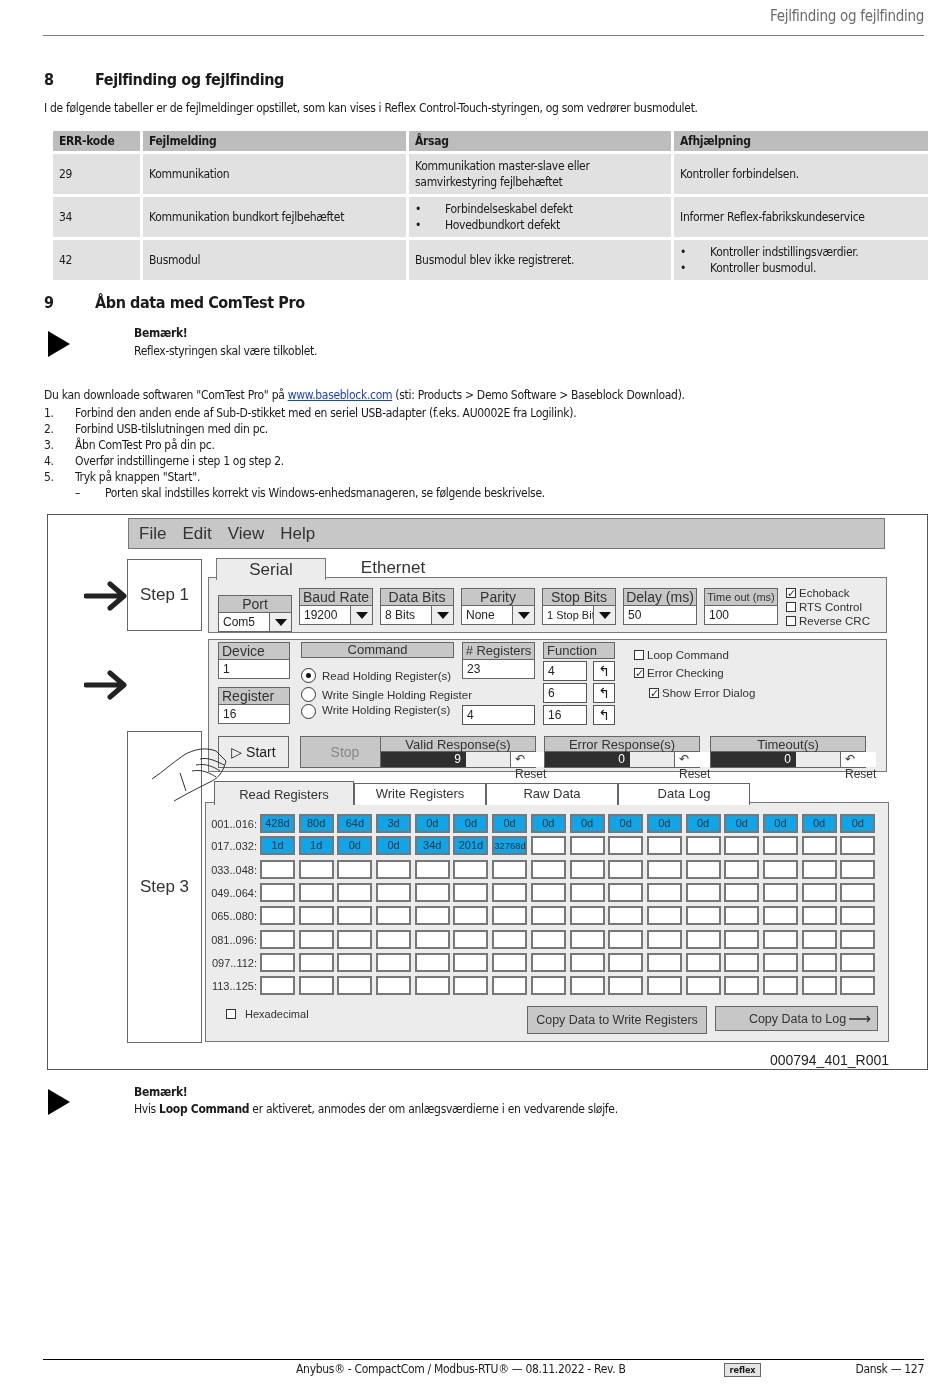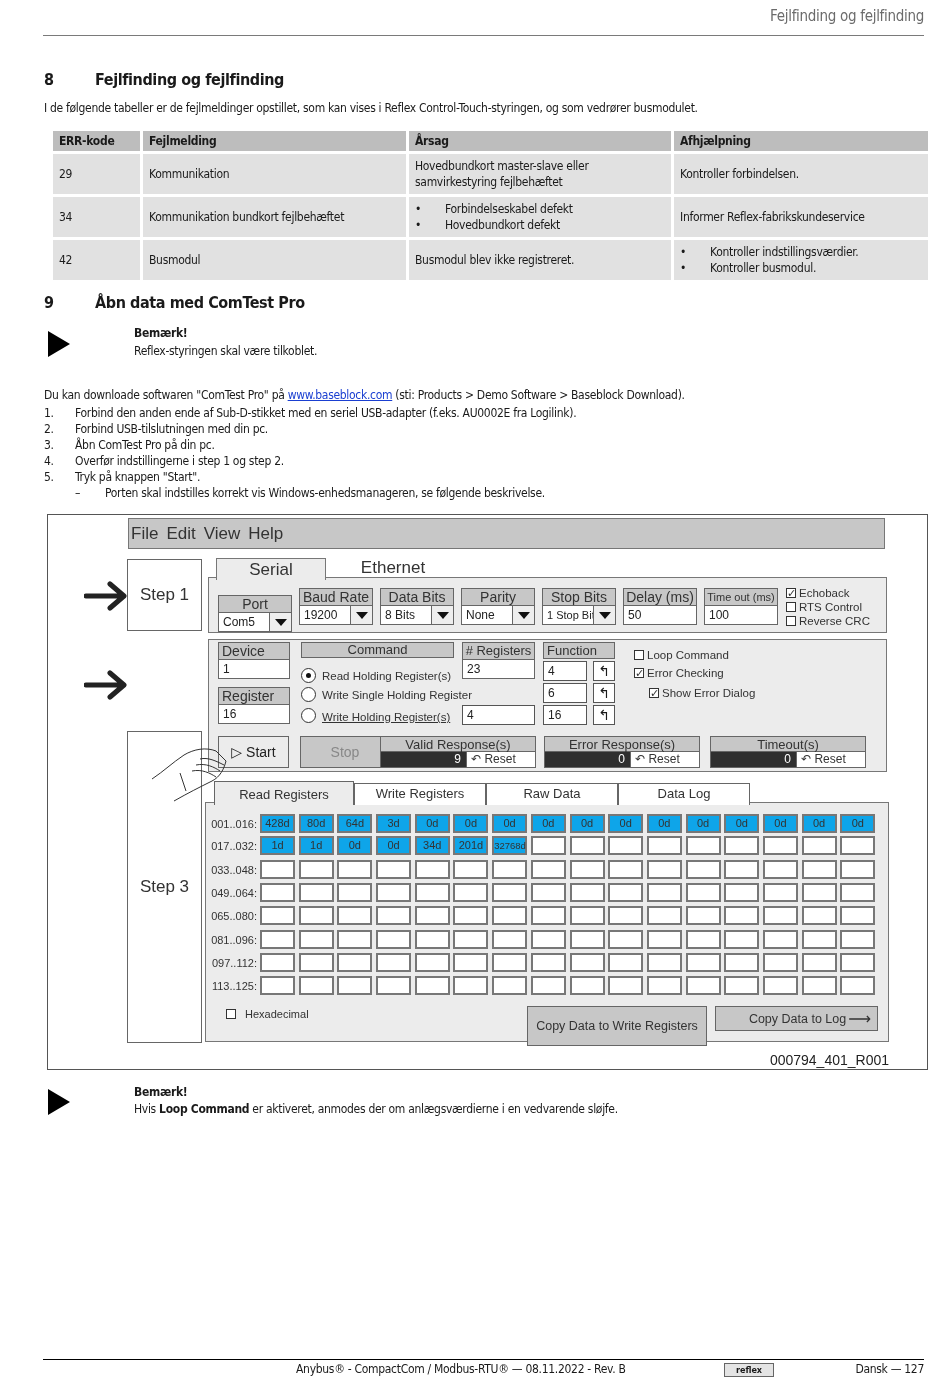--- a/index.html
+++ b/index.html
@@ -16,21 +16,21 @@
   table.err th { background: #bdbdbd; text-align: left; font-weight: bold; padding: 3px 6px; height: 20px; }
   table.err td { background: #e1e1e1; padding: 4px 6px; vertical-align: middle; line-height: 16px; }
   .bl { display: flex; }
   .bl .dot { width: 30px; }
 
   .note-arrow { position: absolute; width: 0; height: 0; border-top: 13px solid transparent; border-bottom: 13px solid transparent; border-left: 22px solid #000; }
 
   
   .fig { position: absolute; left: 47px; top: 514px; width: 881px; height: 556px; border: 1px solid #555; background: #fff; }
   .menubar { position: absolute; left: 80px; top: 3px; width: 757px; height: 31px; background: #c7c7c7; border: 1px solid #777; display: flex; align-items: center; font-size: 17px; color: #333; }
-  .menubar span { margin-left: 2px; margin-right: 6px; }
+  .menubar span { margin-left: 10px; margin-right: 6px; }
   .stepbox { position: absolute; left: 79px; width: 75px; border: 1px solid #666; background: #fff; display: flex; align-items: center; justify-content: center; font-size: 17px; color: #333; }
   .bigarrow { position: absolute; left: 36px; width: 44px; height: 30px; }
 
   .panel { position: absolute; background: #ececec; border: 1px solid #777; }
   .tab { position: absolute; font-size: 17px; color: #333; text-align: center; }
   .field { position: absolute; }
   .field .lbl { background: #c7c7c7; border: 1px solid #666; font-size: 14px; text-align: center; height: 18px; line-height: 16px; color: #333; }
   .field .val { background: #fff; border: 1px solid #666; border-top: none; font-size: 12px; height: 19px; line-height: 18px; padding-left: 4px; position: relative; color: #222; }
   .dd { position: absolute; right: 0; top: 0; width: 22px; height: 18px; border-left: 1px solid #666; background: #eee; }
   .dd::after { content: ""; position: absolute; left: 5px; top: 6px; border-left: 6px solid transparent; border-right: 6px solid transparent; border-top: 7px solid #111; }
@@ -39,32 +39,32 @@
   .radio { width: 15px; height: 15px; border: 1px solid #333; border-radius: 50%; background: #fff; margin-right: 6px; position: relative; }
   .radio.on::after { content: ""; position: absolute; left: 4px; top: 4px; width: 5px; height: 5px; border-radius: 50%; background: #111; }
   .inbox { position: absolute; background: #fff; border: 1px solid #555; font-size: 12px; padding-left: 4px; line-height: 18px; height: 20px; color: #222; }
   .retbtn { position: absolute; width: 22px; height: 20px; border: 1px solid #555; background: #fff; font-size: 14px; text-align: center; line-height: 18px; }
 
   .btn { position: absolute; border: 1px solid #666; font-size: 14px; display: flex; align-items: center; justify-content: center; }
   .counter { position: absolute; }
   .counter .lbl { background: #c7c7c7; border: 1px solid #666; font-size: 13px; text-align: center; height: 16px; line-height: 15px; color: #333; }
   .counter .row { display: flex; height: 16px; border: 1px solid #666; border-top: none; }
   .counter .num { flex: 0 0 auto; background: #2f2f2f; color: #fff; text-align: right; padding-right: 5px; font-size: 12px; line-height: 15px; }
-  .counter .rst { flex: 1; background: #fff; font-size: 12px; line-height: 15px; border-left: 1px solid #666; padding-left: 4px; color: #333; }
+  .counter .rst { flex: 1; background: #fff; font-size: 12px; line-height: 15px; border-left: 1px solid #666; padding-left: 4px; color: #333; margin-left: 44px; }
 
   .rtab { position: absolute; top: 268px; height: 22px; font-size: 13px; text-align: center; line-height: 20px; border: 1px solid #666; border-bottom: none; background: #fff; color: #333; }
   .grid { position: absolute; left: 162px; top: 299px; }
   .grow { position: absolute; left: 0; display: flex; align-items: center; }
   .grow .rl { width: 50px; font-size: 11px; color: #333; text-align: right; padding-right: 3px; }
   .cell { width: 35px; height: 19px; border: 2px solid #777; background: #fff; margin-right: 3.7px; font-size: 11px; text-align: center; line-height: 15px; color: #333; }
   .cell.filled { background: #0ea5e9; }
 
   .footer-rule { position: absolute; left: 43px; right: 26px; top: 1359px; border-top: 1px solid #000; }
   .footer { position: absolute; top: 1362px; font-size: 12px; letter-spacing: -0.3px; }
-  .logo { position: absolute; left: 724px; top: 1363px; width: 50px; height: 14px; border: 1px solid #666; background: #e4e4e4; font-size: 9px; font-weight: bold; text-align: center; line-height: 12px; }
+  .logo { position: absolute; left: 724px; top: 1363px; width: 37px; height: 14px; border: 1px solid #666; background: #e4e4e4; font-size: 9px; font-weight: bold; text-align: center; line-height: 12px; }
 </style>
 </head>
 <body>
 
 <div class="doc">
   <div class="hdr-title">Fejlfinding og fejlfinding</div>
   <div class="hdr-rule"></div>
 
   <div class="h2" style="top:70px;">
     <span class="num">8</span><span>Fejlfinding og fejlfinding</span>
@@ -84,21 +84,21 @@
         <th>Fejlmelding</th>
         <th>Årsag</th>
         <th>Afhjælpning</th>
       </tr>
     </thead>
     <tbody>
       <tr style="height:38px">
         <td>29</td>
         <td>Kommunikation</td>
         <td>
-            <div>Hovedbundkort master-slave eller</div>
+            <div>Kommunikation master-slave eller</div>
             <div>samvirkestyring fejlbehæftet</div>
           </td>
         <td>Kontroller forbindelsen.</td>
       </tr>
       <tr style="height:38px">
         <td>34</td>
         <td>Kommunikation bundkort fejlbehæftet</td>
         <td>
           <div class="bl">
               <span class="dot">•</span>
@@ -248,21 +248,21 @@
   <div style="position:absolute; left:253px; top:127px; width:153px; height:16px; background:#c7c7c7; border:1px solid #666; font-size:13px; text-align:center; line-height:14px; color:#333;">Command</div>
   <div style="position:absolute; left:253px; top:151px; font-size:11.5px; color:#333;">
     <div style="display:flex; align-items:center; height:19px;">
         <span class="radio on"></span>
         <span>Read Holding Register(s)</span>
       </div>
     <div style="display:flex; align-items:center; height:19px;">
         <span class="radio"></span>
         <span>Write Single Holding Register</span>
       </div>
-    <div style="display:flex; align-items:flex-end; height:19px;text-decoration:underline;">
+    <div style="display:flex; align-items:flex-start; height:19px;">
         <span class="radio"></span>
         <span>Write Holding Register(s)</span>
       </div>
   </div>
 
   <div class="field" style="left:414px; top:127px; width:73px;">
     <div class="lbl" style="font-size:13px;"># Registers</div>
     <div class="val">23</div>
   </div>
   <div class="inbox" style="left:414px; top:190px; width:73px;">4</div>
@@ -482,21 +482,21 @@
         <span class="cell"></span>
         <span class="cell"></span>
         <span class="cell"></span>
       </div>
     </div>
 
   <div class="chk" style="position:absolute; left:178px; top:492px; font-size:11px;">
     <span class="box" style="margin-right:9px;"></span>
       <span>Hexadecimal</span>
   </div>
-  <div class="btn" style="left:479px; top:491px; width:180px; height:40px; background:#c7c7c7; font-size:12.5px; color:#333;">Copy Data to Write Registers</div>
+  <div class="btn" style="left:479px; top:491px; width:180px; height:28px; background:#c7c7c7; font-size:12.5px; color:#333;">Copy Data to Write Registers</div>
   <div class="btn" style="left:667px; top:491px; width:163px; height:25px; background:#c7c7c7; font-size:12.5px; color:#333;padding-left:27px;">
     <span>Copy Data to Log</span>
       <span style="margin-left:2px; font-size:16px;">⟶</span>
   </div>
 
   <div style="position:absolute; right:38px; top:537px; font-size:14px; color:#222;">000794_401_R001</div>
 </div>
 
 <div class="doc">
   <div class="note-arrow" style="left:48px; top:1089px;"></div>

